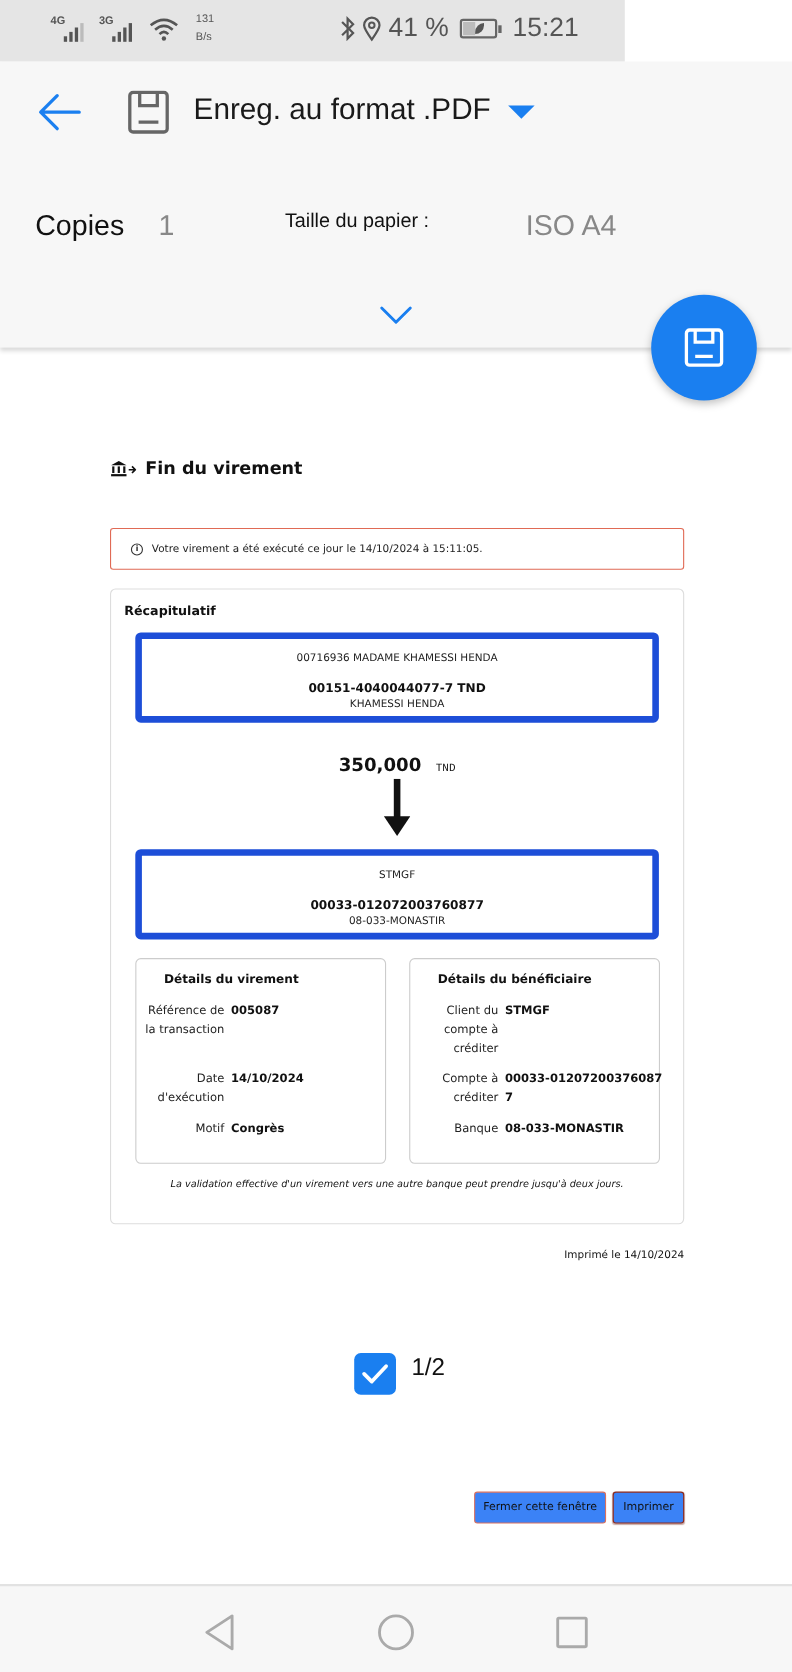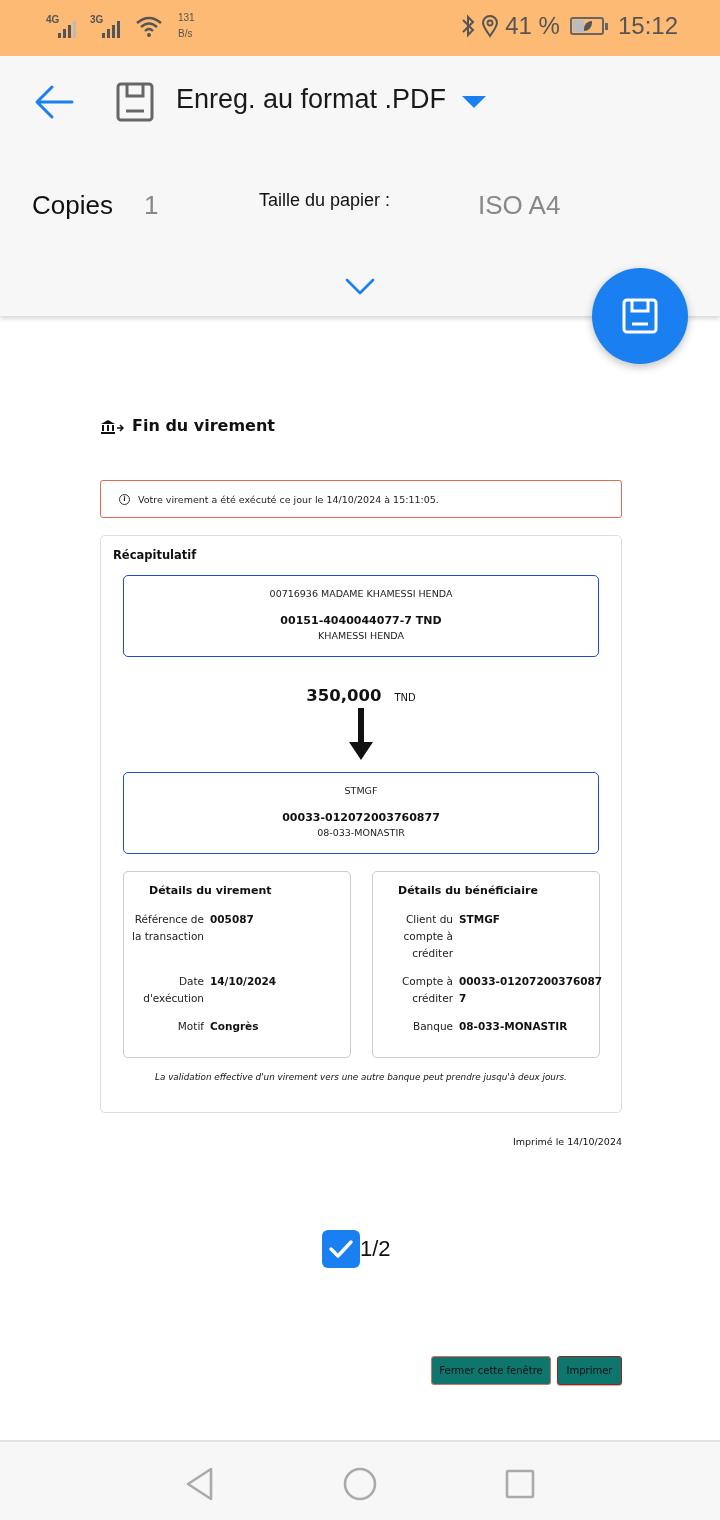--- a/index.html
+++ b/index.html
@@ -1,20 +1,20 @@
 <!DOCTYPE html>
 <html><head>
 <meta charset="utf-8">
 <style>
   * { box-sizing: border-box; margin: 0; padding: 0; }
   html, body { width: 720px; height: 1520px; background: #ffffff; overflow: hidden; }
   body { position: relative; font-family: "DejaVu Sans", sans-serif; color: #111; }
 
   
-  .statusbar { position: absolute; left: 0; top: 0; width: 720px; height: 56px; background: #fdba74; }
+  .statusbar { position: absolute; left: 0; top: 0; width: 568px; height: 56px; background: #e5e5e5; }
   .sb-left { position: absolute; left: 46px; top: 10px; display: flex; align-items: flex-start; gap: 10px; color: #555; }
   .sig { position: relative; width: 34px; height: 30px; }
   .sig .tag { position: absolute; left: 0; top: 4px; font-family: "Liberation Sans", sans-serif; font-size: 10px; font-weight: bold; color: #555; }
   .sig .bars { position: absolute; left: 12px; bottom: 2px; display: flex; align-items: flex-end; gap: 2px; }
   .sig .bars i { display: block; width: 3px; background: #555; }
   .wifi { width: 30px; height: 30px; margin-top: 2px; }
   .speed { font-family: "Liberation Sans", sans-serif; font-size: 10px; line-height: 16px; color: #555; text-align: left; margin-left: 4px; }
   .sb-right { position: absolute; right: 42px; top: 12px; display: flex; align-items: center; gap: 6px; color: #555; font-family: "Liberation Sans", sans-serif; font-size: 24px; }
   .battery { width: 34px; height: 18px; border: 2px solid #666; border-radius: 3px; position: relative; margin-left: 4px; }
   .battery::after { content: ""; position: absolute; right: -6px; top: 4px; width: 3px; height: 7px; background: #666; }
@@ -30,46 +30,46 @@
   .copies-label { position: absolute; left: 32px; top: 134px; font-family: "Liberation Sans", sans-serif; font-size: 26px; color: #111; }
   .copies-val { position: absolute; left: 144px; top: 134px; font-family: "Liberation Sans", sans-serif; font-size: 26px; color: #888; }
   .paper-label { position: absolute; left: 259px; top: 134px; font-family: "Liberation Sans", sans-serif; font-size: 18px; color: #111; }
   .paper-val { position: absolute; left: 478px; top: 134px; font-family: "Liberation Sans", sans-serif; font-size: 26px; color: #888; }
   .expand-btn { position: absolute; left: 344px; top: 220px; width: 32px; height: 22px; }
 
   .fab { position: absolute; left: 592px; top: 268px; width: 96px; height: 96px; border-radius: 50%; background: #1a7ff0; box-shadow: 0 3px 8px rgba(0,0,0,0.25); z-index: 3; display: flex; align-items: center; justify-content: center; }
 
   
   .doc { position: absolute; left: 0; top: 316px; width: 720px; height: 900px; }
-  .doc-title { position: absolute; left: 100px; top: 100px; display: flex; align-items: flex-end; gap: 8px; font-family: "DejaVu Sans", sans-serif; font-size: 16px; font-weight: bold; color: #111; }
+  .doc-title { position: absolute; left: 100px; top: 100px; display: flex; align-items: center; gap: 8px; font-family: "DejaVu Sans", sans-serif; font-size: 16px; font-weight: bold; color: #111; }
   .alert { position: absolute; left: 100px; top: 164px; width: 522px; height: 38px; border: 1px solid #e06a55; border-radius: 3px; display: flex; align-items: center; padding-left: 18px; gap: 8px; font-size: 9.5px; color: #222; }
   .info-icon { width: 11px; height: 11px; border: 1px solid #333; border-radius: 50%; font-size: 7px; line-height: 9px; text-align: center; font-weight: bold; }
   .recap { position: absolute; left: 100px; top: 219px; width: 522px; height: 578px; border: 1px solid #ddd; border-radius: 5px; }
   .recap-title { position: absolute; left: 12px; top: 12px; font-size: 11.5px; font-weight: bold; }
-  .acct-box { position: absolute; left: 22px; width: 476px; height: 82px; border: 1px solid #1d4ed8; border-radius: 5px; text-align: center; }
+  .acct-box { position: absolute; left: 22px; width: 476px; height: 82px; border: 6px solid #1d4ed8; border-radius: 5px; text-align: center; }
   .acct-box .l1 { position: absolute; left: 0; right: 0; top: 12px; font-size: 9.5px; color: #222; }
   .acct-box .l2 { position: absolute; left: 0; right: 0; top: 38px; font-size: 11px; font-weight: bold; color: #111; }
   .acct-box .l3 { position: absolute; left: 0; right: 0; top: 54px; font-size: 9.5px; color: #222; }
   .amount { position: absolute; left: 0; right: 0; top: 150px; text-align: center; }
   .amount .val { font-size: 16.5px; font-weight: bold; }
-  .amount .cur { font-size: 10px; margin-left: 8px; }
+  .amount .cur { font-size: 10px; margin-left: 8px; font-family: Liberation Mono, monospace; }
   .arrow-down { position: absolute; left: 248px; top: 172px; width: 24px; height: 52px; }
   .det-box { position: absolute; top: 335px; width: 228px; height: 187px; border: 1px solid #ccc; border-radius: 5px; }
   .det-box .ttl { position: absolute; left: 25px; top: 12px; font-size: 11px; font-weight: bold; }
   .det-row { position: absolute; left: 4px; width: 228px; display: flex; }
   .det-row .k { width: 82px; text-align: right; font-size: 10.5px; color: #222; line-height: 17px; padding-right: 6px; }
   .det-row .v { flex: 1; font-size: 10.5px; font-weight: bold; color: #111; line-height: 17px; padding-left: 0px; }
   .note { position: absolute; left: 0; right: 0; top: 536px; text-align: center; font-size: 8.8px; font-style: italic; color: #111; }
   .printed { position: absolute; right: 98px; top: 820px; font-size: 9.5px; color: #111; padding-left: 40px; }
 
-  .pagesel { position: absolute; left: 322px; top: 1230px; display: flex; align-items: center; gap: 0; }
+  .pagesel { position: absolute; left: 322px; top: 1230px; display: flex; gap: 14px; }
   .check { width: 38px; height: 38px; background: #1a7ff0; border-radius: 6px; display: flex; align-items: center; justify-content: center; }
   .pagenum { font-family: "Liberation Sans", sans-serif; font-size: 22px; color: #111; }
 
-  .btn { position: absolute; top: 1356px; height: 29px; border: 1px solid #c9594a; border-radius: 3px; background: #0f766e; font-size: 10px; color: #111; display: flex; align-items: center; justify-content: center; }
+  .btn { position: absolute; top: 1356px; height: 29px; border: 1px solid #c9594a; border-radius: 3px; background: #3b82f6; font-size: 10px; color: #111; display: flex; align-items: center; justify-content: center; }
   .btn-close { left: 431px; width: 120px; border-color: #d9705f; }
   .btn-print { left: 557px; width: 65px; border-color: #8b2a20; box-shadow: 0 1px 1px rgba(120,40,30,0.4); }
 
   .navbar { position: absolute; left: 0; top: 1440px; width: 720px; height: 80px; background: #f7f7f7; border-top: 2px solid #e2e2e2; }
   .nav-btn { position: absolute; top: 20px; width: 44px; height: 44px; display: flex; align-items: center; justify-content: center; }
 </style>
 </head>
 <body>
 
 <div class="statusbar">
@@ -109,21 +109,21 @@
     </svg>
     <svg width="18" height="24" viewBox="0 0 18 24">
       <path d="M9 22 C4 15 2 12 2 9 A7 7 0 0 1 16 9 C16 12 14 15 9 22 Z" stroke="#555" stroke-width="2" fill="none"></path>
       <circle cx="9" cy="9" r="2.5" stroke="#555" stroke-width="1.8" fill="none"></circle>
     </svg>
     <span>41 %</span>
     <div class="battery">
       <div class="fill" id="battery-fill" style="width: 11.48px;"></div>
       <div class="leaf"></div>
     </div>
-    <span style="margin-left:8px">15:12</span>
+    <span style="margin-left:8px">15:21</span>
   </div>
 </div>
 
 <div class="panel">
   <svg class="back-btn" viewBox="0 0 44 36">
     <path d="M38 18 L4 18 M18 3 L3 18 L18 33" stroke="#1a7ff0" stroke-width="3" fill="none" stroke-linecap="round" stroke-linejoin="round"></path>
   </svg>
   <svg class="printer-icon" viewBox="0 0 38 40">
     <rect x="2" y="2" width="34" height="36" rx="3" stroke="#666" stroke-width="3" fill="none"></rect>
     <path d="M11 2 L11 14 L27 14 L27 2" stroke="#666" stroke-width="3" fill="none"></path>

